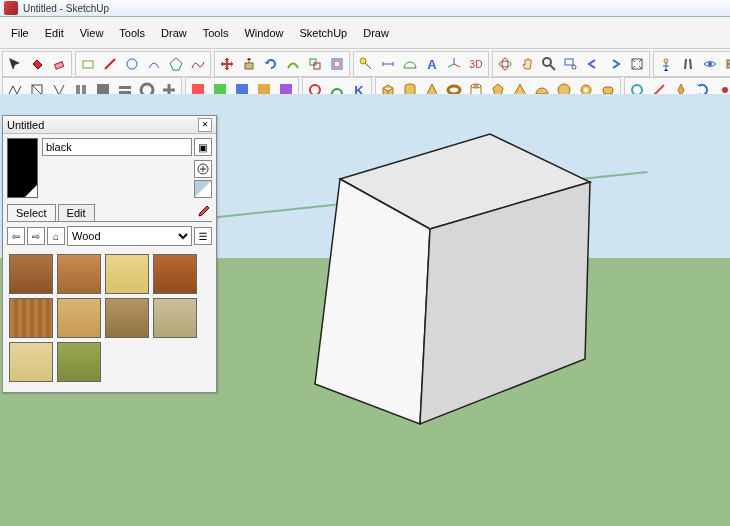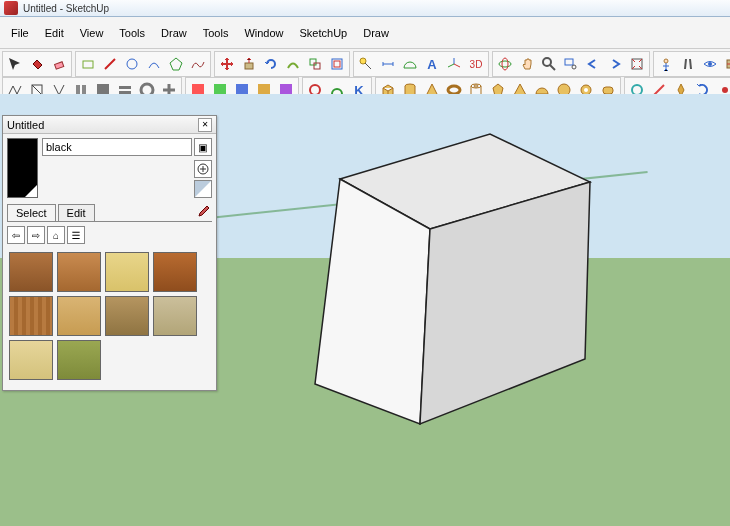--- a/index.html
+++ b/index.html
@@ -486,20 +486,23 @@
     <div class="eyedrop">
         <svg width="14" height="14" viewBox="0 0 14 14">
           <path d="M11 1 L13 3 L6 10 L3 11 L4 8 Z" fill="#c55" stroke="#600"></path>
         </svg>
       </div>
   </div>
   <div class="nav-row">
     <div class="nav-btn">⇦</div>
     <div class="nav-btn">⇨</div>
     <div class="nav-btn">⌂</div>
+    <select>
+      <option>Wood</option>
+    </select>
     <div class="nav-btn">☰</div>
   </div>
   <div class="swatch-grid">
     <div class="sw w0"></div>
     <div class="sw w1"></div>
     <div class="sw w2"></div>
     <div class="sw w3"></div>
     <div class="sw w4"></div>
     <div class="sw w5"></div>
     <div class="sw w6"></div>

